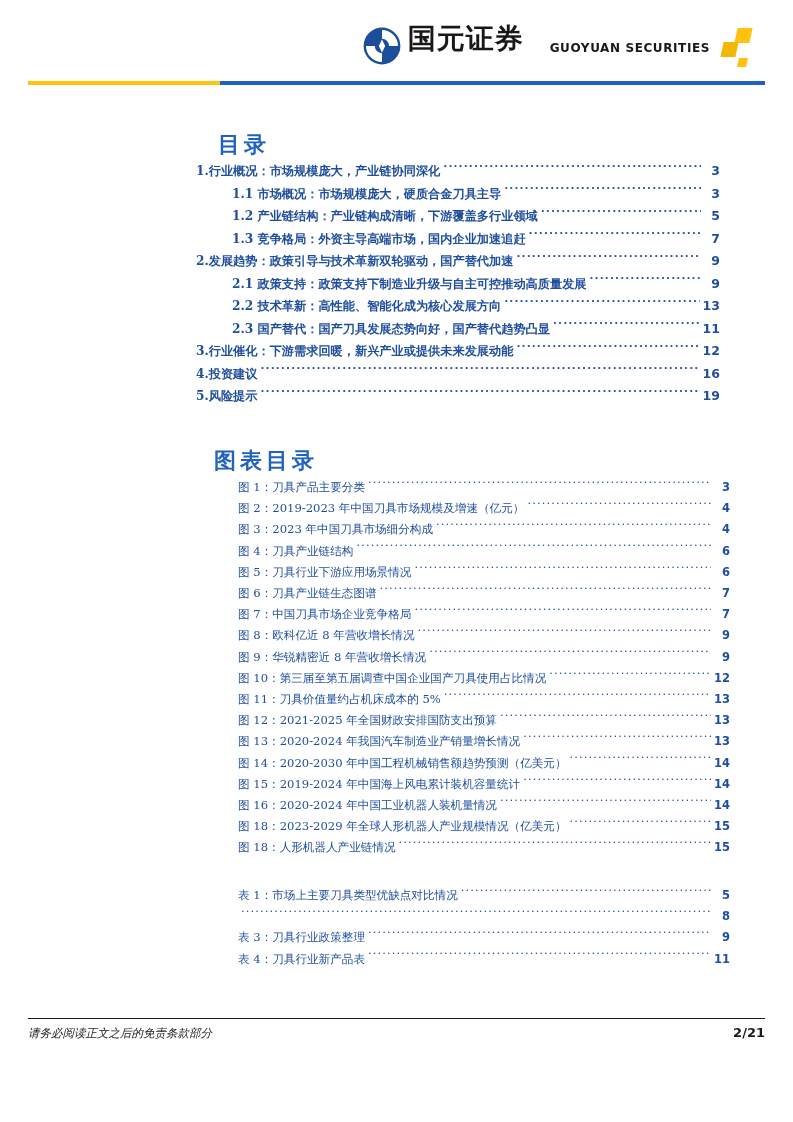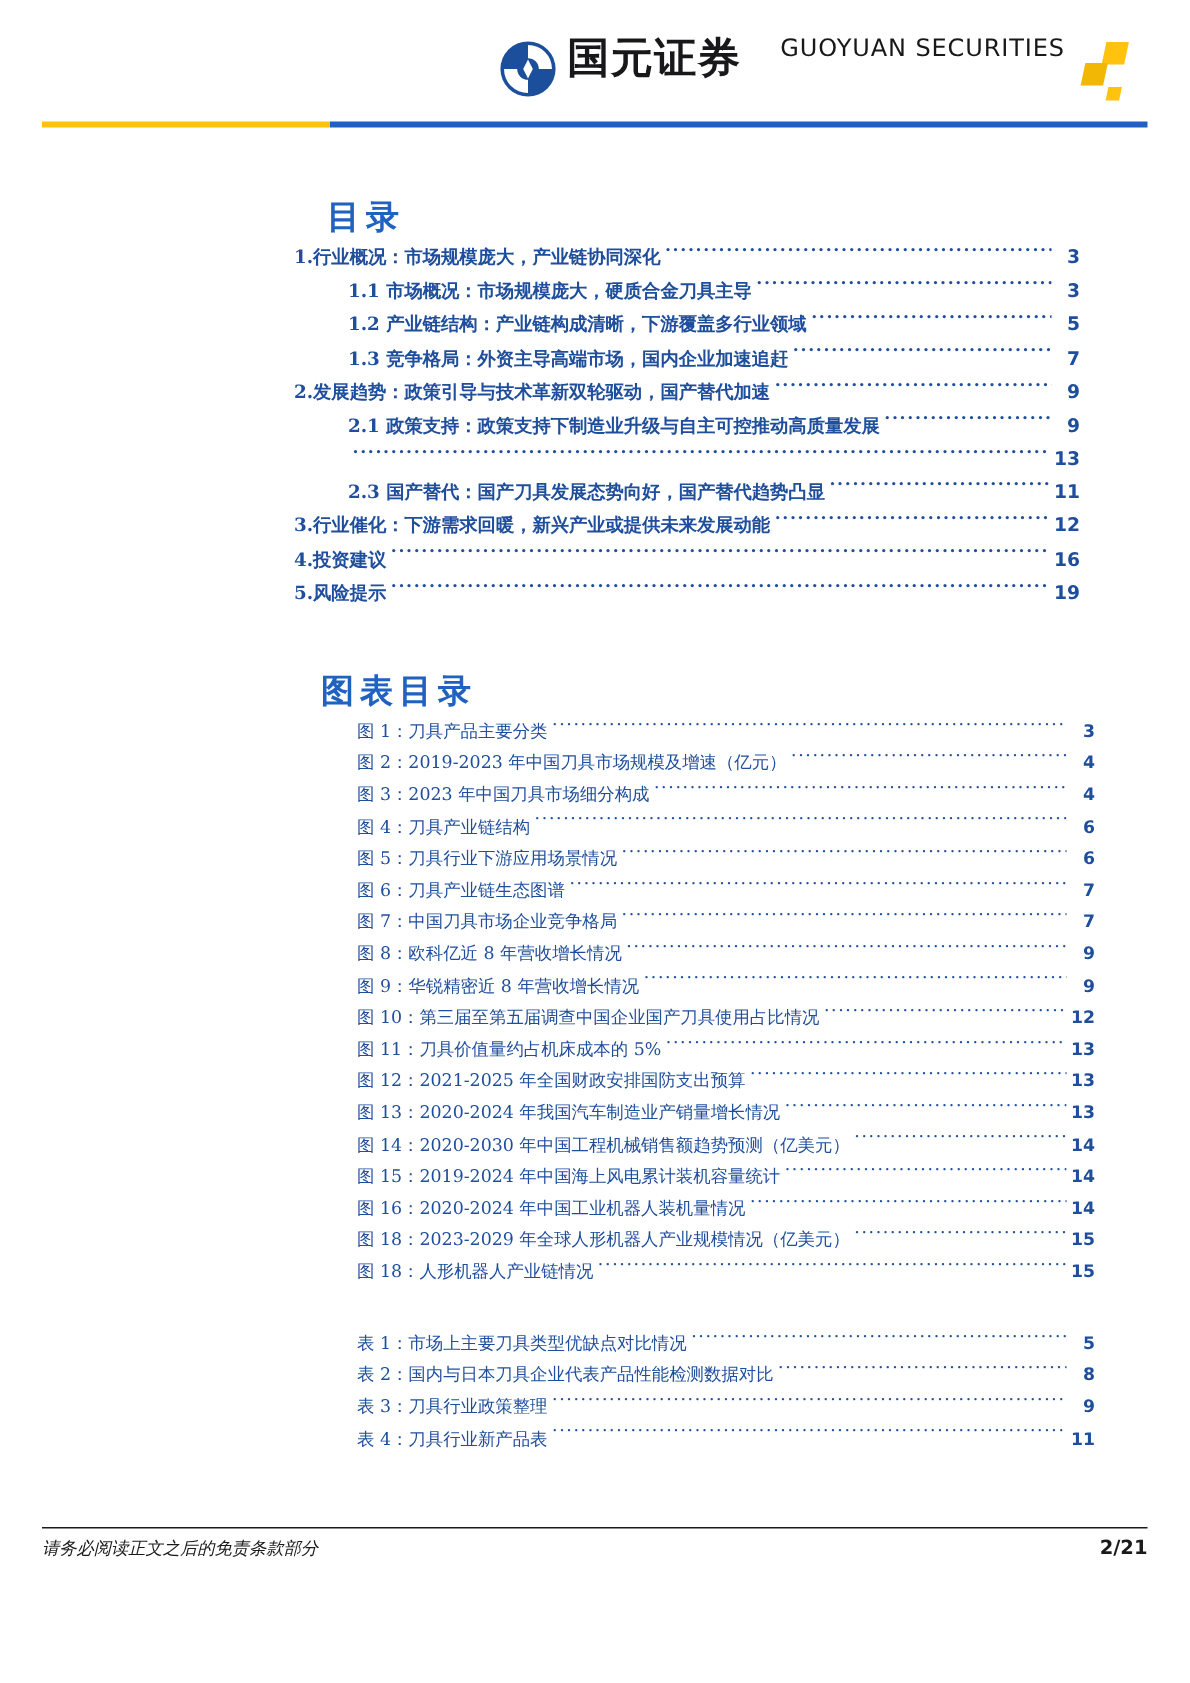--- a/index.html
+++ b/index.html
@@ -61,26 +61,26 @@
     font-size: 28px;
     font-weight: bold;
     color: #18181a;
     letter-spacing: 1px;
     line-height: 30px;
     white-space: nowrap;
   }
 
   .logo-en {
     font-family: "DejaVu Sans", "Liberation Sans", sans-serif;
-    font-size: 16px;
-    font-weight: normal;
+    font-size: 12px;
+    font-weight: bold;
     color: #18181a;
     letter-spacing: 0.6px;
     line-height: 13px;
-    margin-top: 1px;
+    margin-top: 18px;
     white-space: nowrap;
   }
 
   .logo-squares {
     position: relative;
     width: 36px;
     height: 42px;
     margin-left: 5px;
     margin-top: 4px;
     flex: 0 0 auto;
@@ -300,20 +300,21 @@
           <span class="row-label">2.发展趋势：政策引导与技术革新双轮驱动，国产替代加速</span>
           <span class="leader"></span>
           <span class="row-page">9</span>
         </div>
         <div class="toc-row lvl2">
           <span class="row-label">2.1 政策支持：政策支持下制造业升级与自主可控推动高质量发展</span>
           <span class="leader"></span>
           <span class="row-page">9</span>
         </div>
         <div class="toc-row lvl2">
+          <span class="row-label">2.2 技术革新：高性能、智能化成为核心发展方向</span>
           <span class="leader"></span>
           <span class="row-page">13</span>
         </div>
         <div class="toc-row lvl2">
           <span class="row-label">2.3 国产替代：国产刀具发展态势向好，国产替代趋势凸显</span>
           <span class="leader"></span>
           <span class="row-page">11</span>
         </div>
         <div class="toc-row lvl1">
           <span class="row-label">3.行业催化：下游需求回暖，新兴产业或提供未来发展动能</span>
@@ -427,21 +428,20 @@
         </div>
       </div>
 
     <div class="tbl-list">
         <div class="fig-row">
           <span class="row-label">表 1：市场上主要刀具类型优缺点对比情况</span>
           <span class="leader"></span>
           <span class="row-page">5</span>
         </div>
         <div class="fig-row">
-          <span class="row-label">表 2：国内与日本刀具企业代表产品性能检测数据对比</span>
           <span class="leader"></span>
           <span class="row-page">8</span>
         </div>
         <div class="fig-row">
           <span class="row-label">表 3：刀具行业政策整理</span>
           <span class="leader"></span>
           <span class="row-page">9</span>
         </div>
         <div class="fig-row">
           <span class="row-label">表 4：刀具行业新产品表</span>

